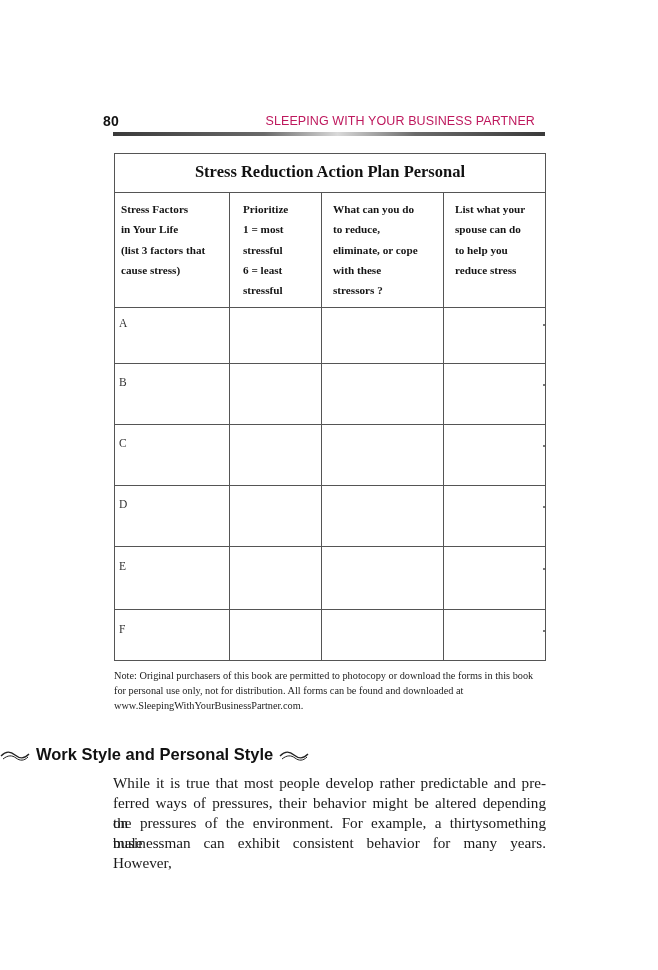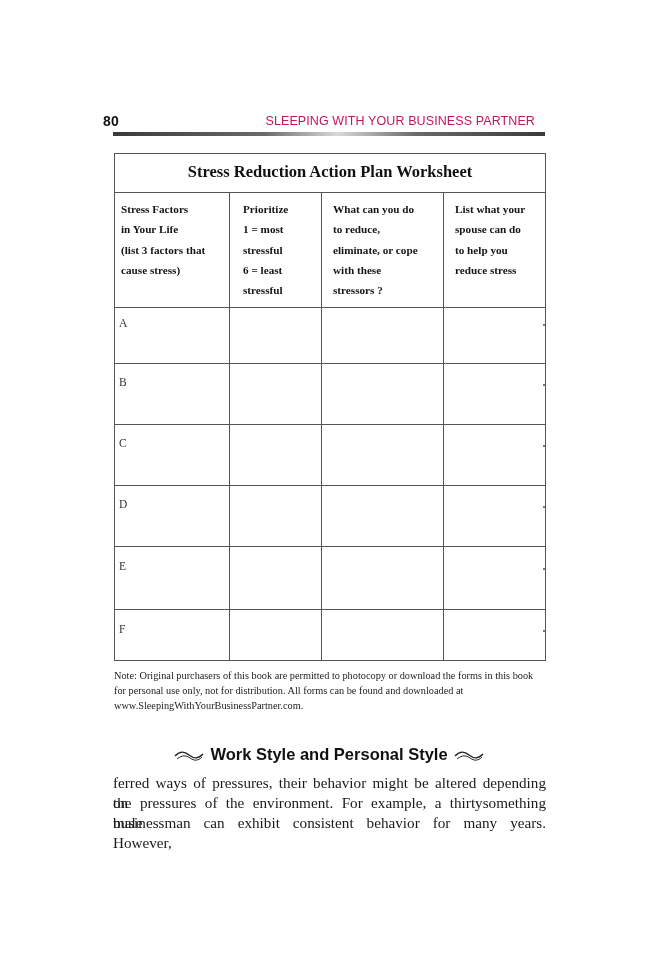--- a/index.html
+++ b/index.html
@@ -66,21 +66,21 @@
     
     .note {
       position: absolute; left: 114px; top: 668px; width: 432px;
       font-size: 10.3px; line-height: 15px; color: #222;
       text-align: left;
     }
 
     
     .section-head {
       position: absolute; left: 0; top: 741px; width: 658px; height: 26px;
-      display: flex; align-items: center; justify-content: center; gap: 6px;
+      display: flex; align-items: center; justify-content: flex-start; gap: 6px;
     }
     .section-title {
       font-family: "Liberation Sans", "DejaVu Sans", sans-serif;
       font-weight: bold; font-size: 16.5px; color: #111;
     }
     .ornament { width: 30px; height: 12px; display: inline-block; }
 
     
     .body-text {
       position: absolute; left: 113px; top: 773px; width: 433px;
@@ -93,21 +93,21 @@
 </head>
 <body>
 
 <div class="running-head">
   <span class="page-number">80</span>
   <span class="book-title">SLEEPING WITH YOUR BUSINESS PARTNER</span>
 </div>
 <div class="head-rule"></div>
 
 <div class="worksheet">
-  <div class="ws-title">Stress Reduction Action Plan Worksheet</div>
+  <div class="ws-title">Stress Reduction Action Plan Personal</div>
 
   <div class="vline" style="left:114px;"></div>
   <div class="vline" style="left:206px;"></div>
   <div class="vline" style="left:328px;"></div>
 
   <div class="th" style="left:6px; width:106px;">Stress Factors
 in Your Life
 (list 3 factors that
 cause stress)</div>
   <div class="th" style="left:128px; width:76px;">Prioritize
@@ -159,16 +159,17 @@
   <span class="section-title">Work Style and Personal Style</span>
   <span class="ornament">
     <svg width="30" height="12" viewBox="0 0 30 12">
       <path d="M1 6 C6 1, 10 1, 15 5 S24 9, 29 4" fill="none" stroke="#222" stroke-width="1.4"></path>
       <path d="M3 9 C8 5, 12 5, 16 8 S24 11, 28 7" fill="none" stroke="#222" stroke-width="1"></path>
     </svg>
   </span>
 </div>
 
 <div class="body-text">
+  <span class="body-line">While it is true that most people develop rather predictable and pre-</span>
   <span class="body-line">ferred ways of pressures, their behavior might be altered depending on</span>
   <span class="body-line">the pressures of the environment. For example, a thirtysomething male</span>
   <span class="body-line">businessman can exhibit consistent behavior for many years. However,</span>
 </div>
 
 </body></html>

